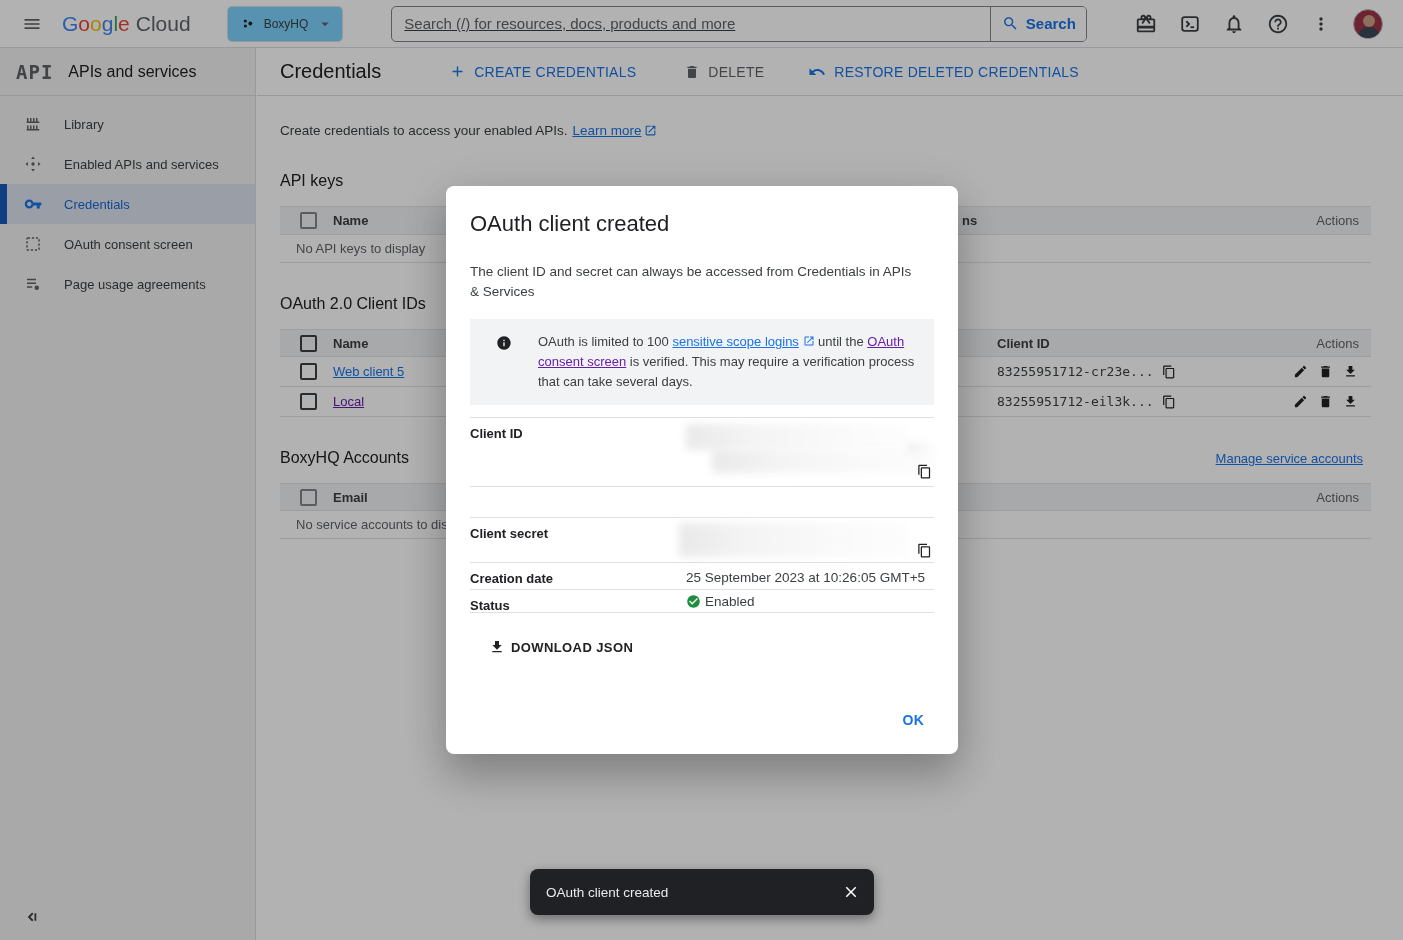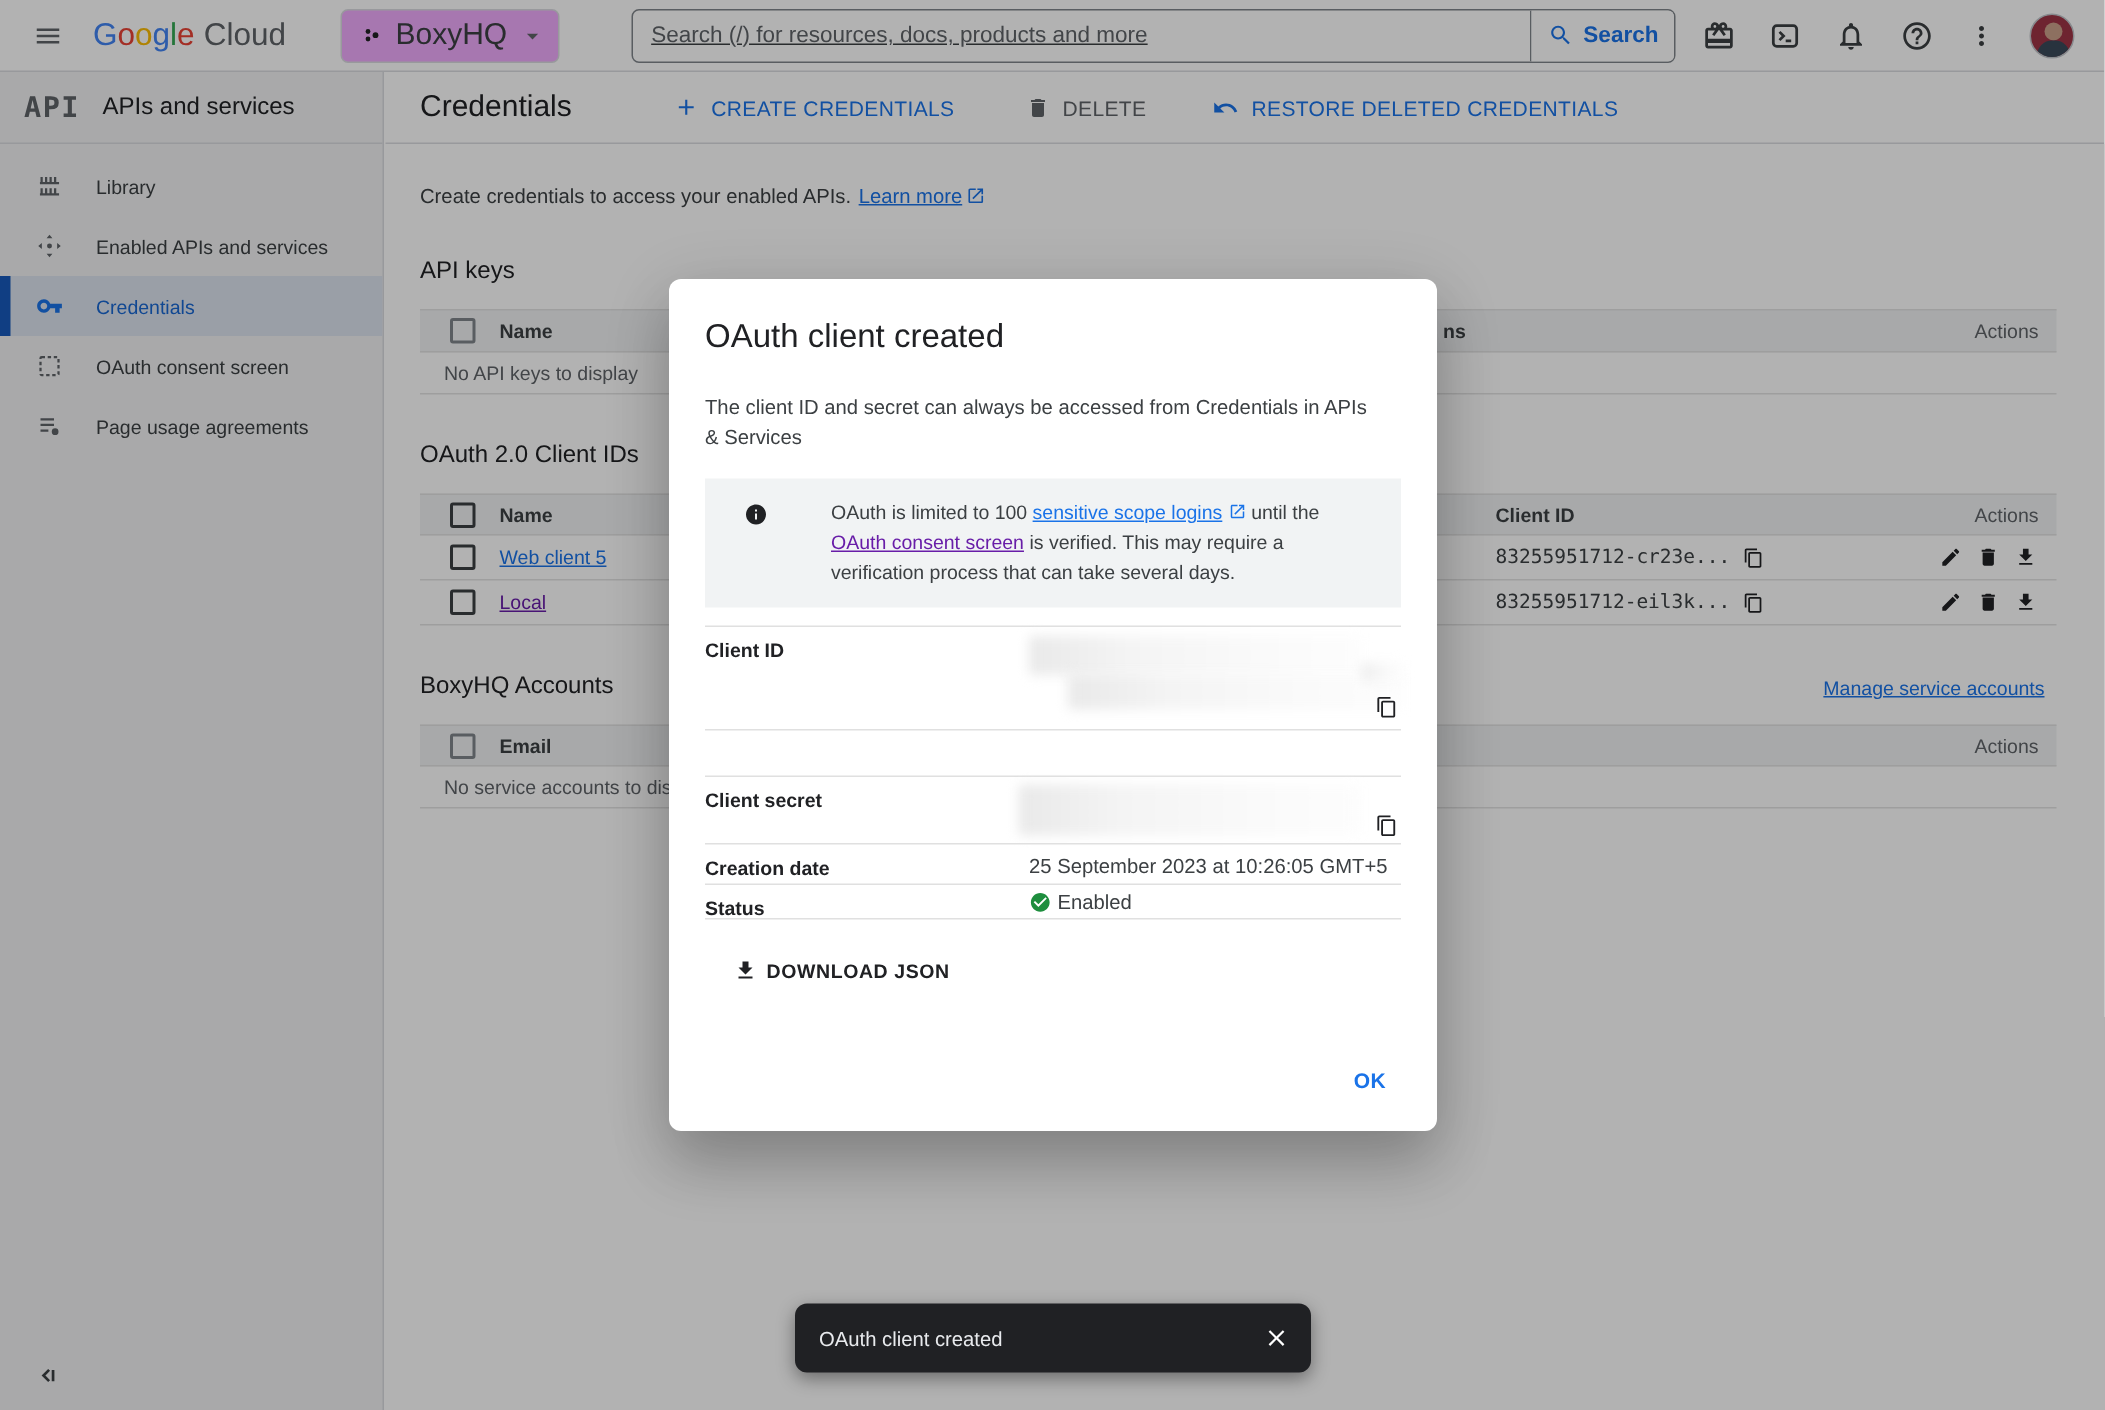--- a/index.html
+++ b/index.html
@@ -16,22 +16,22 @@
     position:absolute; top:0; left:0; width:1403px; height:48px;
     background:#fff; border-bottom:1px solid #dadce0;
     display:flex; align-items:center; z-index:10;
   }
   .hamburger { margin-left:22px; color:#5f6368; cursor:pointer; }
   .brand { display:flex; align-items:baseline; margin-left:20px; font-size:21px; letter-spacing:0; cursor:pointer; }
   .brand span { font-weight:400; }
   .brand .cloud { color:#5f6368; margin-left:6px; }
   .proj-btn {
     margin-left:36px; height:36px; border:1px solid #dadce0; border-radius:5px;
-    background:#f0abfc; display:flex; align-items:center; gap:8px; padding:0 8px 0 12px;
-    font-size:20px; font-weight:500; color:#3c4043; cursor:pointer;
+    background:#7dd3fc; display:flex; align-items:center; gap:8px; padding:0 8px 0 12px;
+    font-size:12px; font-weight:500; color:#3c4043; cursor:pointer;
   }
   .searchbar {
     margin-left:48px; width:696px; height:36px; border:1px solid #80868b; border-radius:5px;
     background:#fff; display:flex; align-items:center; overflow:hidden;
   }
   .searchbar input {
     flex:1; border:none; outline:none; padding:0 12px; font-size:15px; color:#3c4043;
     font-family:"Liberation Sans","DejaVu Sans",sans-serif; background:transparent;text-decoration:underline;
   }
   .searchbar input::placeholder { color:#5f6368; }
@@ -123,21 +123,21 @@
   .scrim { position:absolute; inset:0; background:rgba(0,0,0,.30); z-index:40; }
 
   
   .dialog {
     position:absolute; left:446px; top:186px; width:512px; height:568px; background:#fff;
     border-radius:8px; box-shadow:0 24px 38px rgba(0,0,0,.18), 0 9px 46px rgba(0,0,0,.14);
     z-index:50; padding:24px 24px 0 24px;
   }
   .dialog-title { font-size:22px; font-weight:400; color:#202124; line-height:28px; }
   .dialog-body { margin-top:24px; font-size:13.5px; line-height:20px; color:#3c4043; width:452px; }
-  .notice { margin-top:17px; background:#f1f3f4; padding:13px 14px 13px 26px; display:flex;gap:16px; }
+  .notice { margin-top:17px; background:#f1f3f4; padding:13px 14px 13px 26px; display:flex; }
   .notice-icon { flex:none; color:#202124; margin-top:3px; }
   .notice-text { margin-left:26px; font-size:13px; line-height:20px; color:#3c4043; }
   .vlink { color:#681da8; text-decoration:underline; cursor:pointer; }
 
   .fields { margin-top:12px; }
   .frow { display:flex; border-top:1px solid #e0e0e0; position:relative; }
   .frow:last-of-type { border-bottom:1px solid #e0e0e0; }
   .flabel { width:216px; flex:none; font-size:13px; font-weight:700; color:#202124; padding-top:8px; }
   .fvalue { flex:1; position:relative; font-size:13.5px; color:#3c4043; }
   .r-clientid { height:69px; }

